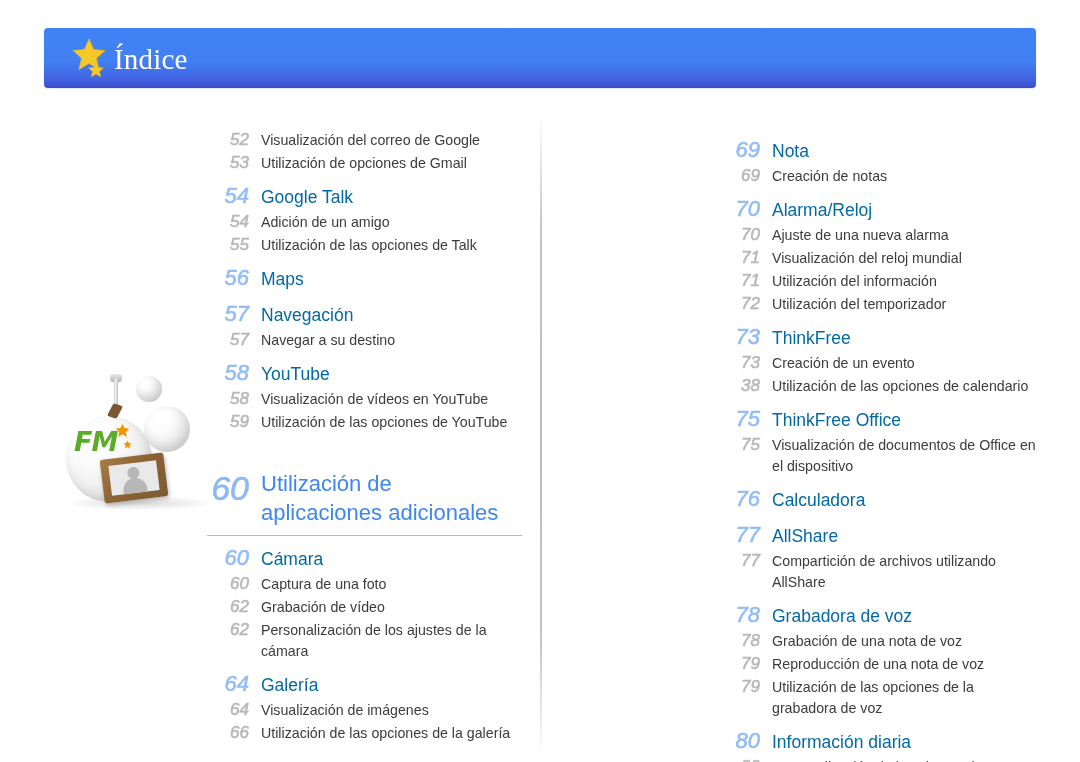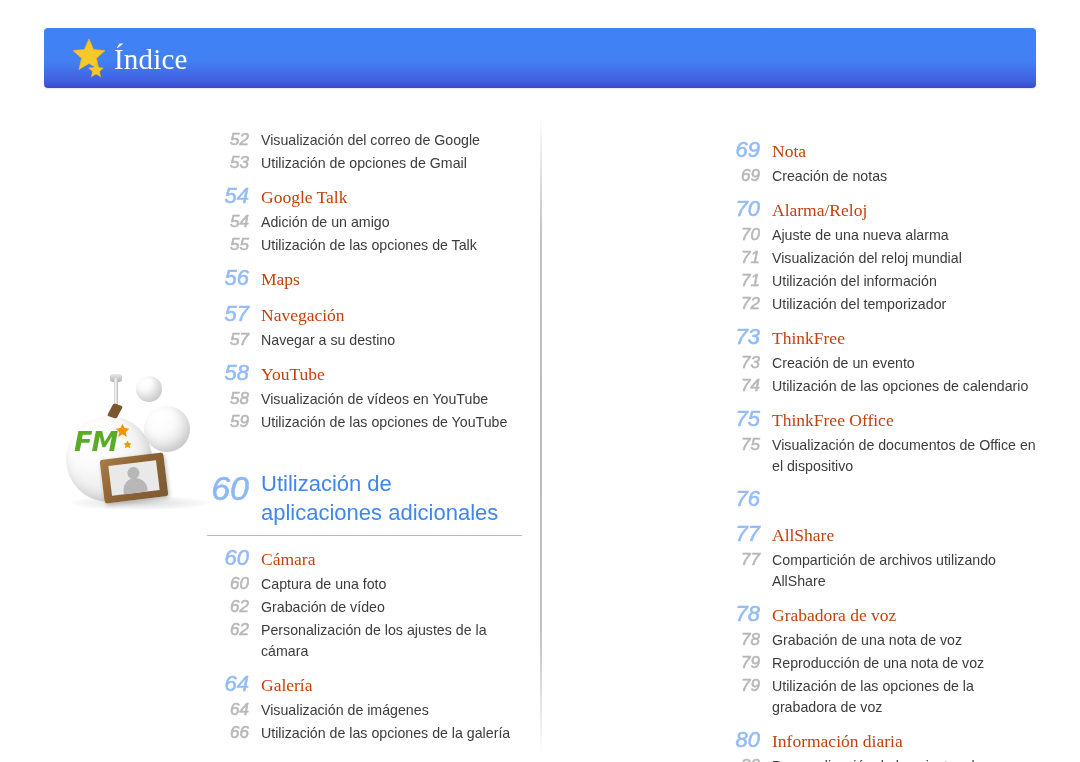--- a/index.html
+++ b/index.html
@@ -106,22 +106,21 @@
   .entry.section .pg {
     width: 42px;
     margin-right: 12px;
     font-size: 22px;
     line-height: 26px;
     color: #93bcf7;
   }
   .entry.section .txt {
     font-size: 17.5px;
     line-height: 25px;
-    color: #c2410c;
-    font-family: Liberation Serif, serif;
+    color: #0369a1;
   }
 
   
   .entry.sub { margin-top: 1px; }
   .entry.sub .pg {
     width: 42px;
     margin-right: 12px;
     font-size: 17px;
     line-height: 21px;
     color: #b8b8b8;
@@ -458,33 +457,34 @@
       </div>
       <div class="entry section">
         <div class="pg">73</div>
         <div class="txt">ThinkFree</div>
       </div>
       <div class="entry sub">
         <div class="pg">73</div>
         <div class="txt">Creación de un evento</div>
       </div>
       <div class="entry sub">
-        <div class="pg">74</div>
+        <div class="pg">38</div>
         <div class="txt">Utilización de las opciones de calendario</div>
       </div>
       <div class="entry section">
         <div class="pg">75</div>
         <div class="txt">ThinkFree Office</div>
       </div>
       <div class="entry sub">
         <div class="pg">75</div>
         <div class="txt">Visualización de documentos de Office en el dispositivo</div>
       </div>
       <div class="entry section">
         <div class="pg">76</div>
+        <div class="txt">Calculadora</div>
       </div>
       <div class="entry section">
         <div class="pg">77</div>
         <div class="txt">AllShare</div>
       </div>
       <div class="entry sub">
         <div class="pg">77</div>
         <div class="txt">Compartición de archivos utilizando AllShare</div>
       </div>
       <div class="entry section">

